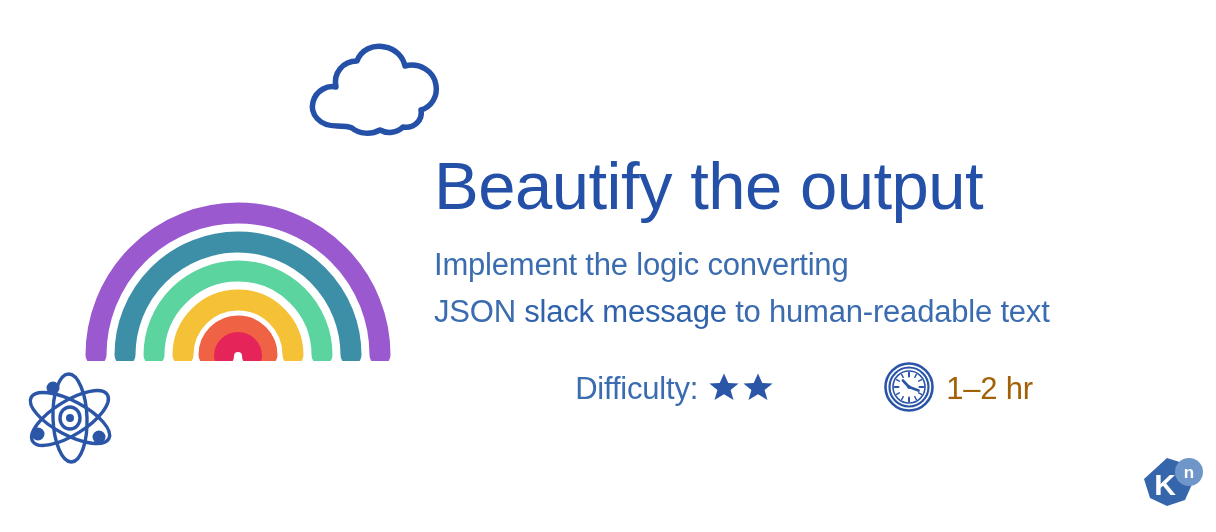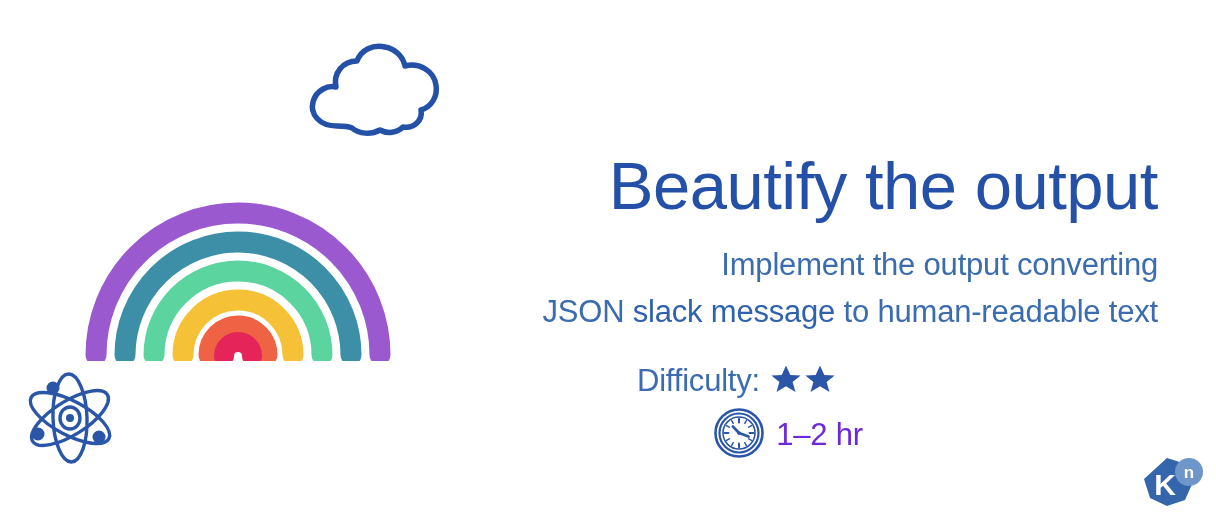--- a/index.html
+++ b/index.html
@@ -44,24 +44,24 @@
     position: absolute;
     left: 1136px;
     top: 455px;
     width: 72px;
     height: 62px;
   }
 
   
   .content {
     position: absolute;
-    left: 418px;
+    left: 434px;
     top: 150px;
     width: 740px;
-    text-align: right;
+    text-align: left;
   }
   .title {
     color: #2450a8;
     font-size: 67px;
     font-weight: 400;
     line-height: 1.08;
     letter-spacing: -0.5px;
     margin: 0;
     white-space: nowrap;
   }
@@ -76,21 +76,20 @@
   .subtitle .strong {
     font-weight: 400;
     color: #2f62ad;
   }
   .meta-row {
     margin-top: 26px;
     display: flex;
     align-items: center;
     justify-content: center;
     gap: 6px;
-    flex-direction: column;
   }
   .difficulty {
     display: flex;
     align-items: center;
     gap: 9px;
     margin-right: 102px;
   }
   .difficulty-label {
     color: #3b6cb0;
     font-size: 31px;
@@ -101,21 +100,21 @@
     align-items: center;
     gap: 0px;
     margin-top: 2px;
   }
   .duration {
     display: flex;
     align-items: center;
     gap: 11px;
   }
   .duration-label {
-    color: #6d28d9;
+    color: #a16207;
     font-size: 31px;
     letter-spacing: -0.2px;
   }
   .clock-icon { display:block; }
   .star-icon { display:block; }
 </style>
 </head>
 <body>
 
 <div class="slide">
@@ -156,21 +155,21 @@
       <circle cx="18" cy="66" r="6.5" fill="#2b56a8"></circle>
       <circle cx="79" cy="69" r="6.5" fill="#2b56a8"></circle>
     </svg>
   </div>
 
   <div class="content">
 
     <h1 class="title">Beautify the output</h1>
 
     <p class="subtitle">
-      <span>Implement the output converting</span><br>
+      <span>Implement the logic converting</span><br>
       <span>JSON&nbsp;</span><span class="strong">slack message</span><span>&nbsp;to human-readable text</span>
     </p>
 
     <div class="meta-row">
 
       <div class="difficulty">
         <span class="difficulty-label">Difficulty:</span>
         <span class="stars">
           <span class="star-icon">
             <svg width="34" height="34" viewBox="0 0 34 34" aria-hidden="true">

